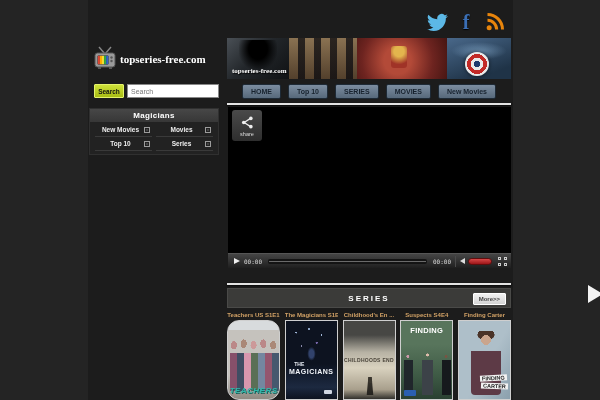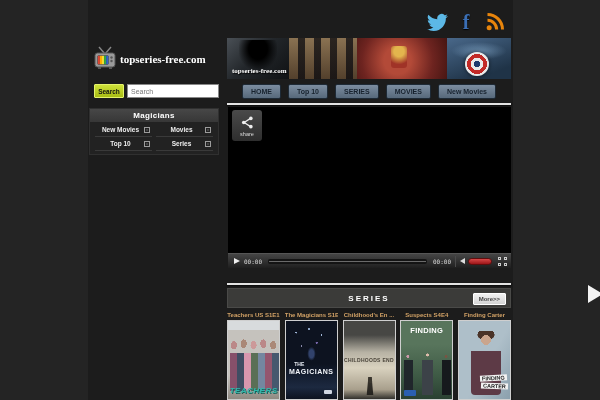--- a/index.html
+++ b/index.html
@@ -104,21 +104,21 @@
     border:1px solid #fff; color:#444; font-size:6px; font-weight:bold; padding:2px 5px; cursor:pointer; border-radius:1px; }
 
   .thumbs { position:absolute; left:227px; top:311px; width:284px; display:flex; justify-content:space-between; }
   .thumb { width:53px; cursor:pointer; }
   .thumb-title { color:#d2a266; font-size:6px; font-weight:bold; text-align:center; height:9px; line-height:9px;
     white-space:nowrap; overflow:hidden; }
   .poster { width:53px; height:80px; border:1px solid #cfcfcf; position:relative; overflow:hidden; background:#333; }
   .p-line { position:absolute; width:100%; text-align:center; font-weight:bold; }
 
   
-  .poster-1 { background:linear-gradient(#d8dbdd 0 12%, #c5c2bd 12% 70%, #8f8a82 100%); }
+  .poster-1 { background:linear-gradient(#d8dbdd 0 12%, #c5c2bd 12% 70%, #8f8a82 100%);border-radius:12px; }
   .poster-1::before { content:""; position:absolute; left:2px; top:18px; width:49px; height:52px;
     background:
      radial-gradient(ellipse 5px 7px at 8% 12%, #b88 0 60%, transparent 61%),
      radial-gradient(ellipse 5px 7px at 28% 9%, #a87 0 60%, transparent 61%),
      radial-gradient(ellipse 5px 7px at 48% 12%, #c99 0 60%, transparent 61%),
      radial-gradient(ellipse 5px 7px at 68% 9%, #b88 0 60%, transparent 61%),
      radial-gradient(ellipse 5px 7px at 88% 12%, #a87 0 60%, transparent 61%),
      repeating-linear-gradient(90deg, #86506a 0 7px, #3f4d63 7px 14px, #d897ae 14px 21px, #5a6f56 21px 28px, #7487a0 28px 35px, #94566e 35px 42px, #46586e 42px 49px);
     background-repeat:no-repeat; background-position:0 0,0 0,0 0,0 0,0 0,0 14px; }
   .poster-1 .p-line { bottom:4px; color:#2fb9ac; font-size:8px; letter-spacing:0.5px;

